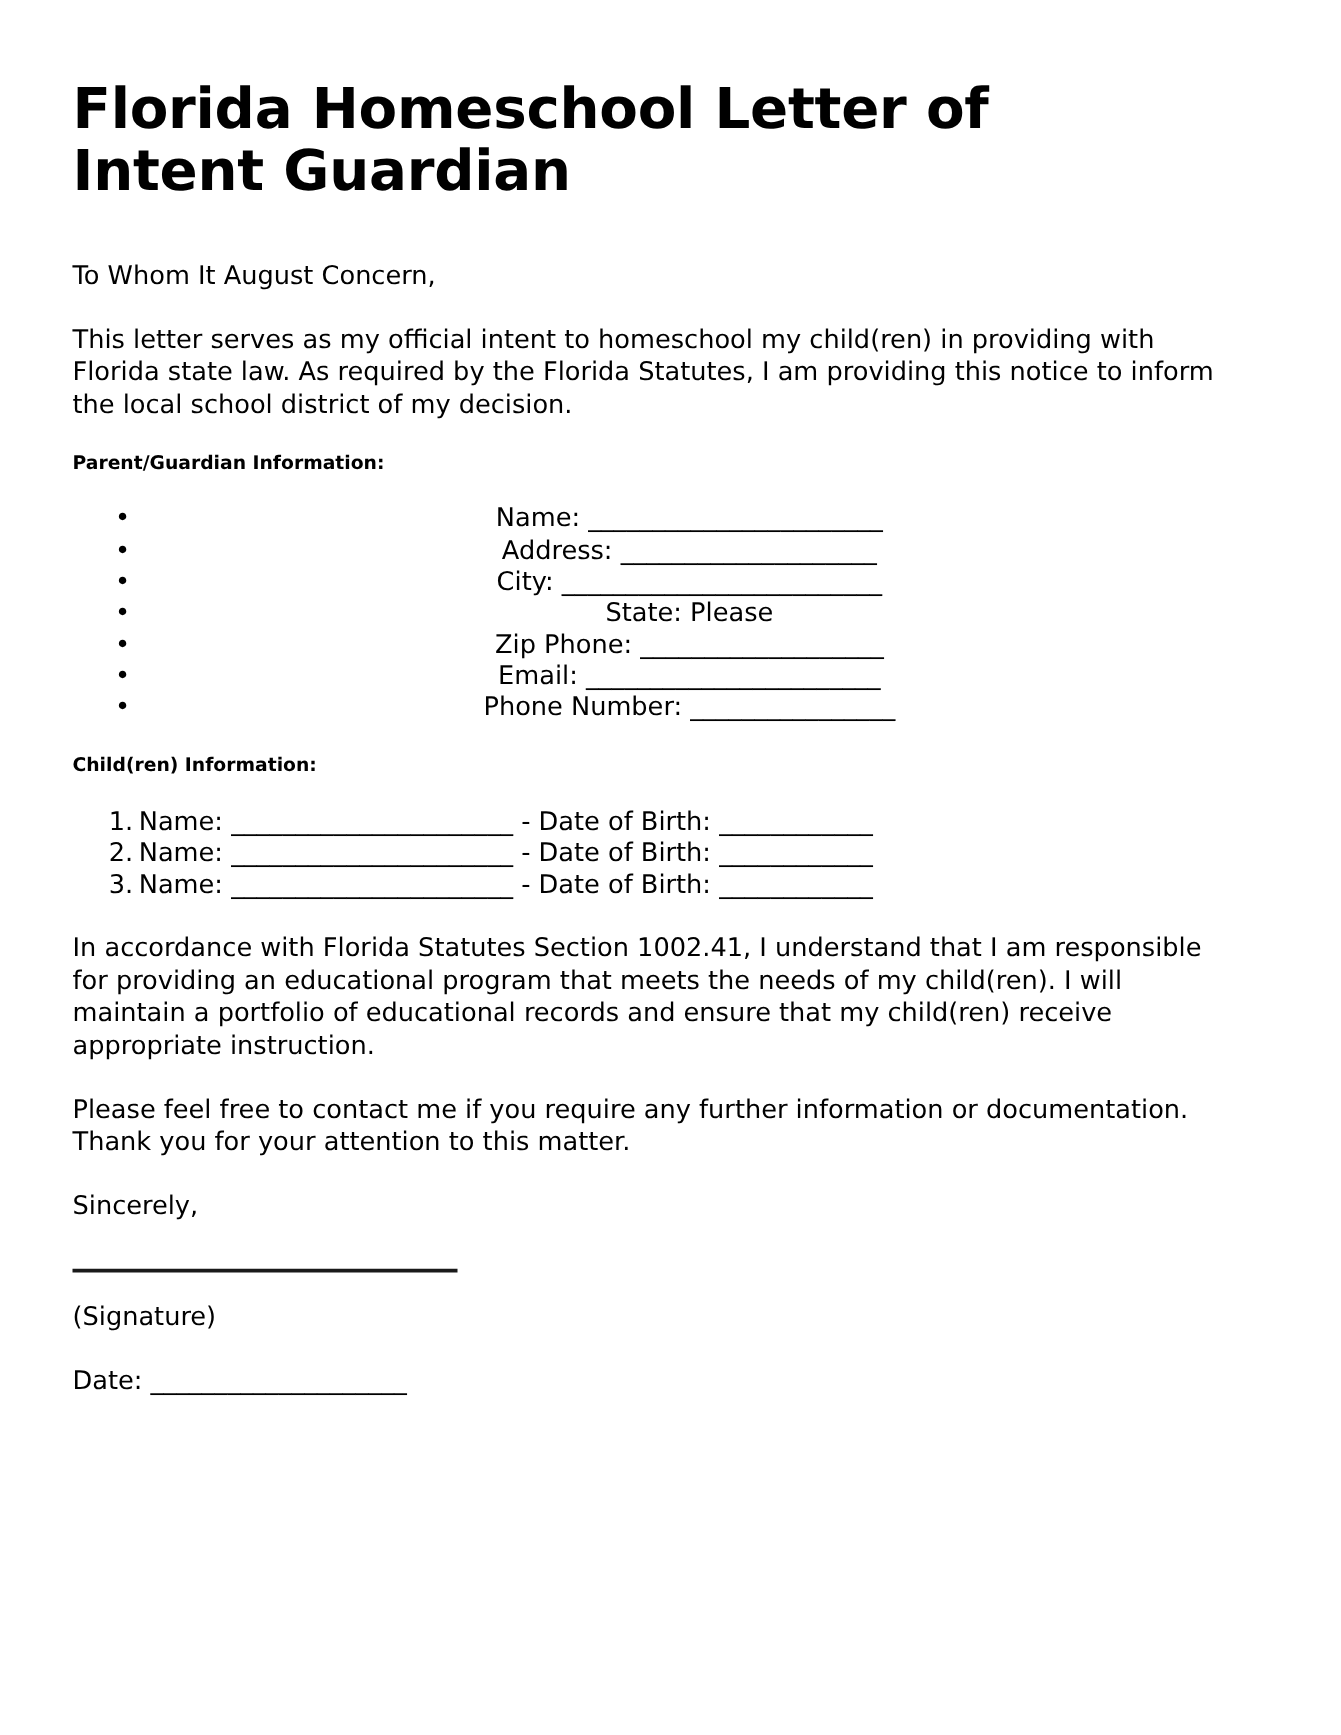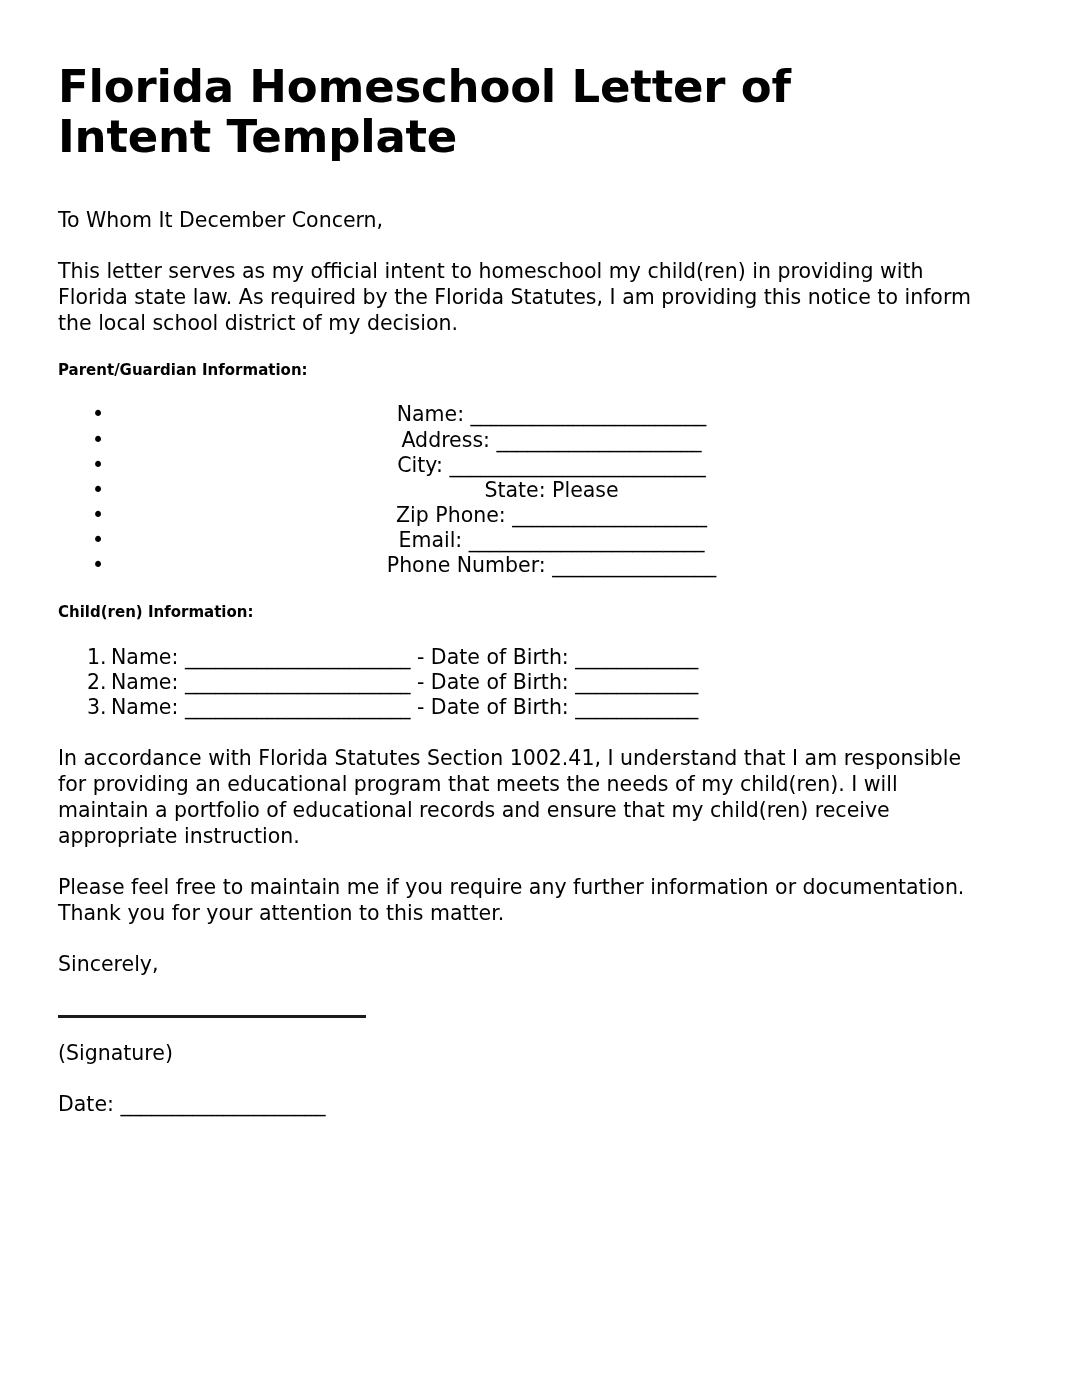--- a/index.html
+++ b/index.html
@@ -112,25 +112,25 @@
     color: #565656;
     white-space: nowrap;
   }
 </style>
 </head>
 <body>
 
 <div class="page">
   <div class="content">
 
-    <h1 class="doc-title">Florida Homeschool Letter of Intent Template</h1>
+    <h1 class="doc-title">Florida Homeschool Letter of Intent Guardian</h1>
 
     <div class="sp-after-title"></div>
 
-    <p class="para">To Whom It December Concern,</p>
+    <p class="para">To Whom It August Concern,</p>
 
     <div class="sp-para"></div>
 
     <p class="para">This letter serves as my official intent to homeschool my child(ren) in providing with Florida state law. As required by the Florida Statutes, I am providing this notice to inform the local school district of my decision.</p>
 
     <div class="sp-para"></div>
 
     <h2 class="section-head">Parent/Guardian Information:</h2>
 
     <div class="sp-small"></div>
@@ -156,21 +156,21 @@
       <li><span class="num">2.</span><span>Name:</span> <span class="blank">______________________</span> <span>- Date of Birth:</span> <span class="blank">____________</span></li>
       <li><span class="num">3.</span><span>Name:</span> <span class="blank">______________________</span> <span>- Date of Birth:</span> <span class="blank">____________</span></li>
     </ol>
 
     <div class="sp-para"></div>
 
     <p class="para">In accordance with Florida Statutes Section 1002.41, I understand that I am responsible for providing an educational program that meets the needs of my child(ren). I will maintain a portfolio of educational records and ensure that my child(ren) receive appropriate instruction.</p>
 
     <div class="sp-para"></div>
 
-    <p class="para">Please feel free to maintain me if you require any further information or documentation. Thank you for your attention to this matter.</p>
+    <p class="para">Please feel free to contact me if you require any further information or documentation. Thank you for your attention to this matter.</p>
 
     <div class="sp-para"></div>
 
     <p class="para">Sincerely,</p>
 
     <div style="height:38px"></div>
 
     <div class="sig-line"></div>
 
     <div style="height:22px"></div>

